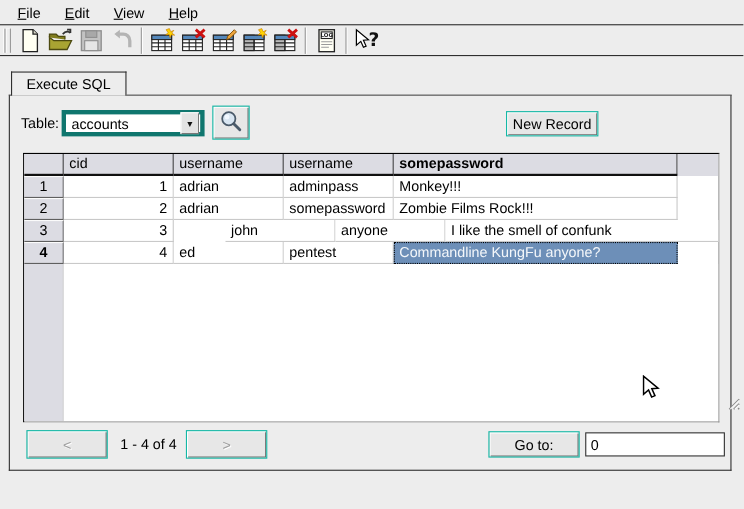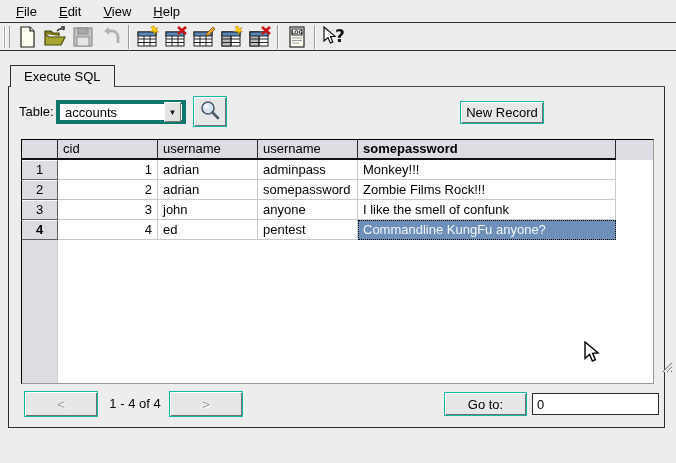--- a/index.html
+++ b/index.html
@@ -268,21 +268,21 @@
           <div class="grow">
             <div class="gutter-cell">2</div>
             <div class="gcell right" style="width: 100px; flex: 0 0 100px;">2</div>
             <div class="gcell" style="width: 100px; flex: 0 0 100px;">adrian</div>
             <div class="gcell" style="width: 100px; flex: 0 0 100px;">somepassword</div>
             <div class="gcell" style="width: 258px; flex: 0 0 258px;">Zombie Films Rock!!!</div>
           </div>
           <div class="grow">
             <div class="gutter-cell">3</div>
             <div class="gcell right" style="width: 100px; flex: 0 0 100px;">3</div>
-            <div class="gcell" style="width: 100px; flex: 0 0 100px;">john</div>
+            <div class="gcell" style="width: 100px; flex: 0 0 100px; margin-left: 47px;">john</div>
             <div class="gcell" style="width: 100px; flex: 0 0 100px;">anyone</div>
             <div class="gcell" style="width: 258px; flex: 0 0 258px;">I like the smell of confunk</div>
           </div>
           <div class="grow">
             <div class="gutter-cell bold">4</div>
             <div class="gcell right" style="width: 100px; flex: 0 0 100px;">4</div>
             <div class="gcell" style="width: 100px; flex: 0 0 100px;">ed</div>
             <div class="gcell" style="width: 100px; flex: 0 0 100px;">pentest</div>
             <div class="gcell selected" style="width: 258px; flex: 0 0 258px;">Commandline KungFu anyone?</div>
           </div>

